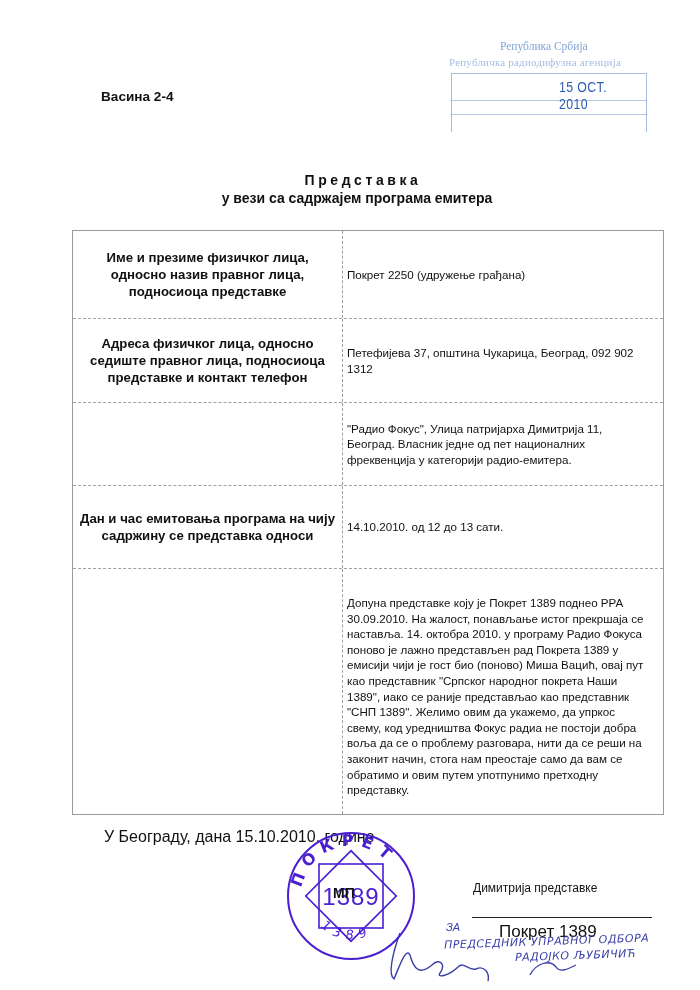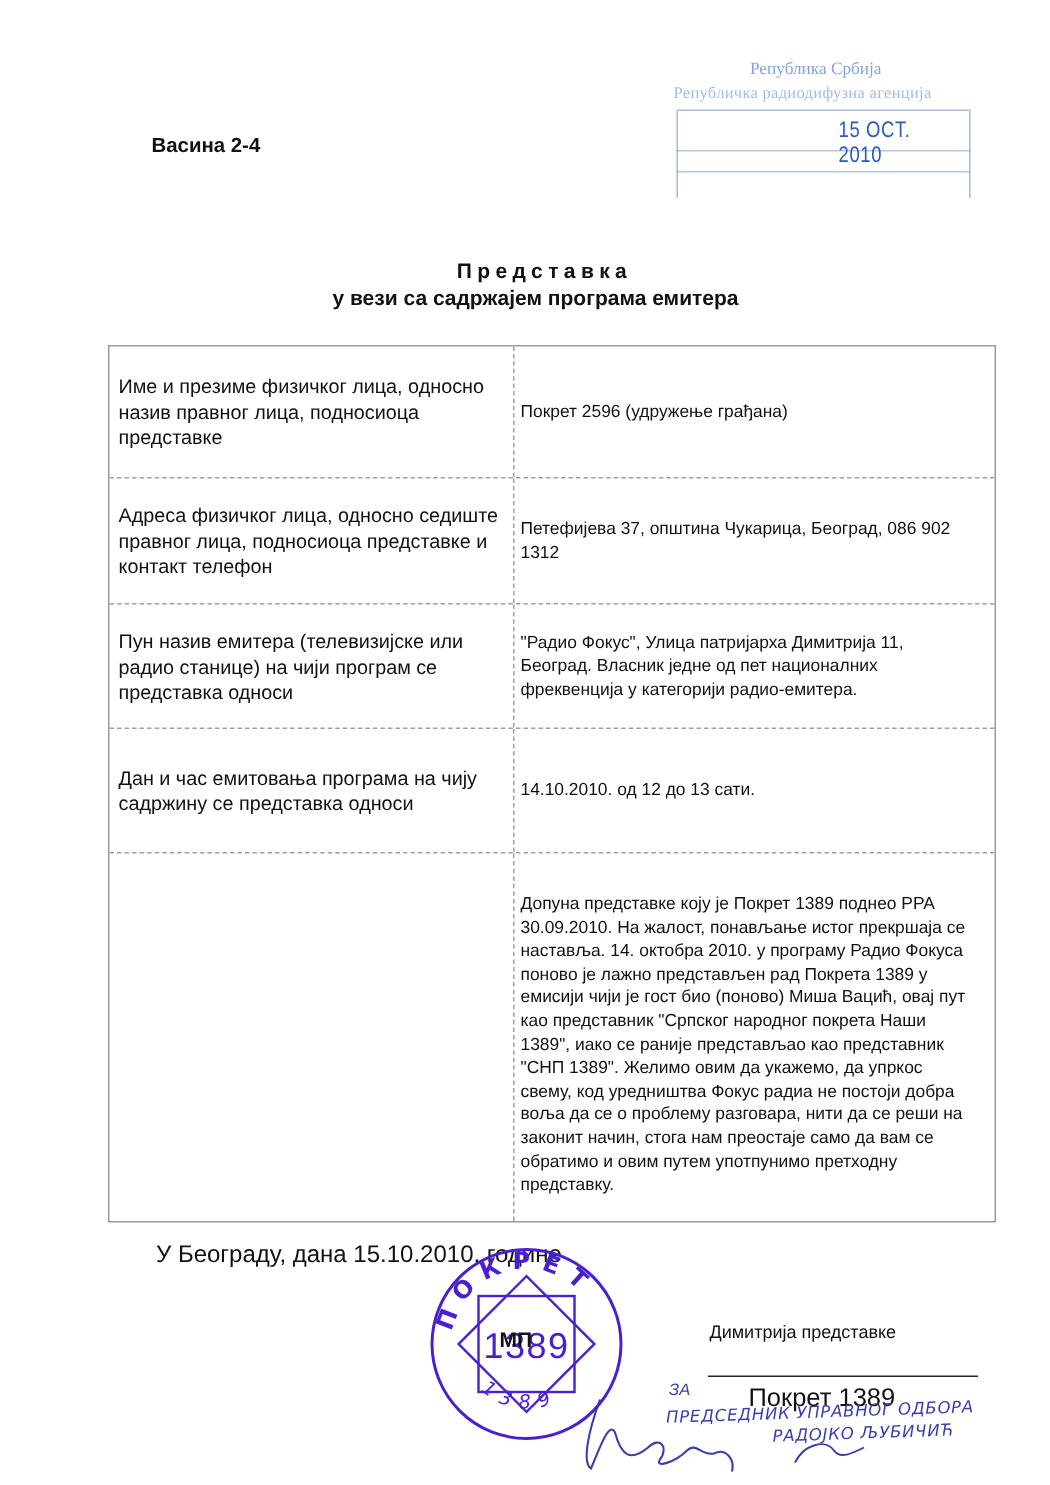--- a/index.html
+++ b/index.html
@@ -23,21 +23,21 @@
   #addressee { left: 101px; top: 88px; font-weight: bold; font-size: 13.6px; line-height: 17px; }
 
   
   #doc-title { left: 0; width: 700px; top: 172px; text-align: center; font-weight: bold; font-size: 14px; letter-spacing: 3.6px; padding-left: 26px; box-sizing: border-box; }
   #doc-subtitle { left: 0; width: 668px; top: 190px; text-align: center; font-weight: bold; font-size: 14px; padding-left: 46px; box-sizing: border-box; }
 
   
   #form-table { left: 72px; top: 230px; width: 592px; height: 585px; border: 1px solid #9a9a9a; box-sizing: border-box; }
   .row { position: absolute; left: 0; width: 590px; border-bottom: 1px dashed #a0a0a0; box-sizing: border-box; }
   .row:last-child { border-bottom: none; }
-  .cell-label { position: absolute; left: 0; width: 269px; top: 0; bottom: 0; display: flex; align-items: center; justify-content: center; text-align: left; font-weight: normal; font-size: 13.2px; line-height: 17px; padding: 0 6px; box-sizing: border-box; }
+  .cell-label { position: absolute; left: 0; width: 269px; top: 0; bottom: 0; display: flex; align-items: center; justify-content: center; text-align: center; font-weight: bold; font-size: 13.2px; line-height: 17px; padding: 0 6px; box-sizing: border-box; }
   .cell-value { position: absolute; left: 269px; right: 0; top: 0; bottom: 0; border-left: 1px dashed #a0a0a0; display: flex; align-items: center; font-size: 11.6px; line-height: 15.6px; padding: 0 14px 0 4px; box-sizing: border-box; }
   .cell-value.top { align-items: flex-start; padding-top: 26px; }
   .cell-label.top { align-items: flex-start; padding-top: 31px; }
 
   
   #place-date { left: 104px; top: 828px; font-size: 16px; }
   #submitter-label { left: 473px; top: 881px; font-size: 12px; }
   #signature-line { left: 472px; top: 917px; width: 180px; border-top: 1.2px solid #222; }
   #org-line { left: 476px; top: 922px; font-size: 17px; margin-left: 23px; }
   #org-prefix { left: 446px; top: 921px; font-size: 11px; color: #3a3fa8; font-style: italic; }
@@ -64,28 +64,27 @@
 <div id="addressee" class="abs">
   <div>Васина 2-4</div>
 </div>
 
 <div id="doc-title" class="abs">Представка</div>
 <div id="doc-subtitle" class="abs">у вези са садржајем програма емитера</div>
 
 <div id="form-table" class="abs">
   <div class="row" style="top:0;height:88px;">
     <div class="cell-label">Име и презиме физичког лица, односно назив правног лица, подносиоца представке</div>
-    <div class="cell-value">Покрет 2596 (удружење грађана)</div>
+    <div class="cell-value">Покрет 2250 (удружење грађана)</div>
   </div>
   <div class="row" style="top:88px;height:84px;">
     <div class="cell-label">Адреса физичког лица, односно седиште правног лица, подносиоца представке и контакт телефон</div>
-    <div class="cell-value">Петефијева 37, општина Чукарица, Београд, 086 902 1312</div>
+    <div class="cell-value">Петефијева 37, општина Чукарица, Београд, 092 902 1312</div>
   </div>
   <div class="row" style="top:172px;height:83px;">
-    <div class="cell-label">Пун назив емитера (телевизијске или радио станице) на чији програм се представка односи</div>
     <div class="cell-value">"Радио Фокус", Улица патријарха Димитрија 11, Београд. Власник једне од пет националних фреквенција у категорији радио-емитера.</div>
   </div>
   <div class="row" style="top:255px;height:83px;">
     <div class="cell-label">Дан и час емитовања програма на чију садржину се представка односи</div>
     <div class="cell-value">14.10.2010. од 12 до 13 сати.</div>
   </div>
   <div class="row" style="top:338px;height:245px;">
     <div class="cell-value top">Допуна представке коју је Покрет 1389 поднео РРА 30.09.2010. На жалост, понављање истог прекршаја се наставља. 14. октобра 2010. у програму Радио Фокуса поново је лажно представљен рад Покрета 1389 у емисији чији је гост био (поново) Миша Вацић, овај пут као представник "Српског народног покрета Наши 1389", иако се раније представљао као представник "СНП 1389". Желимо овим да укажемо, да упркос свему, код уредништва Фокус радиа не постоји добра воља да се о проблему разговара, нити да се реши на законит начин, стога нам преостаје само да вам се обратимо и овим путем употпунимо претходну представку.</div>
   </div>
 </div>

